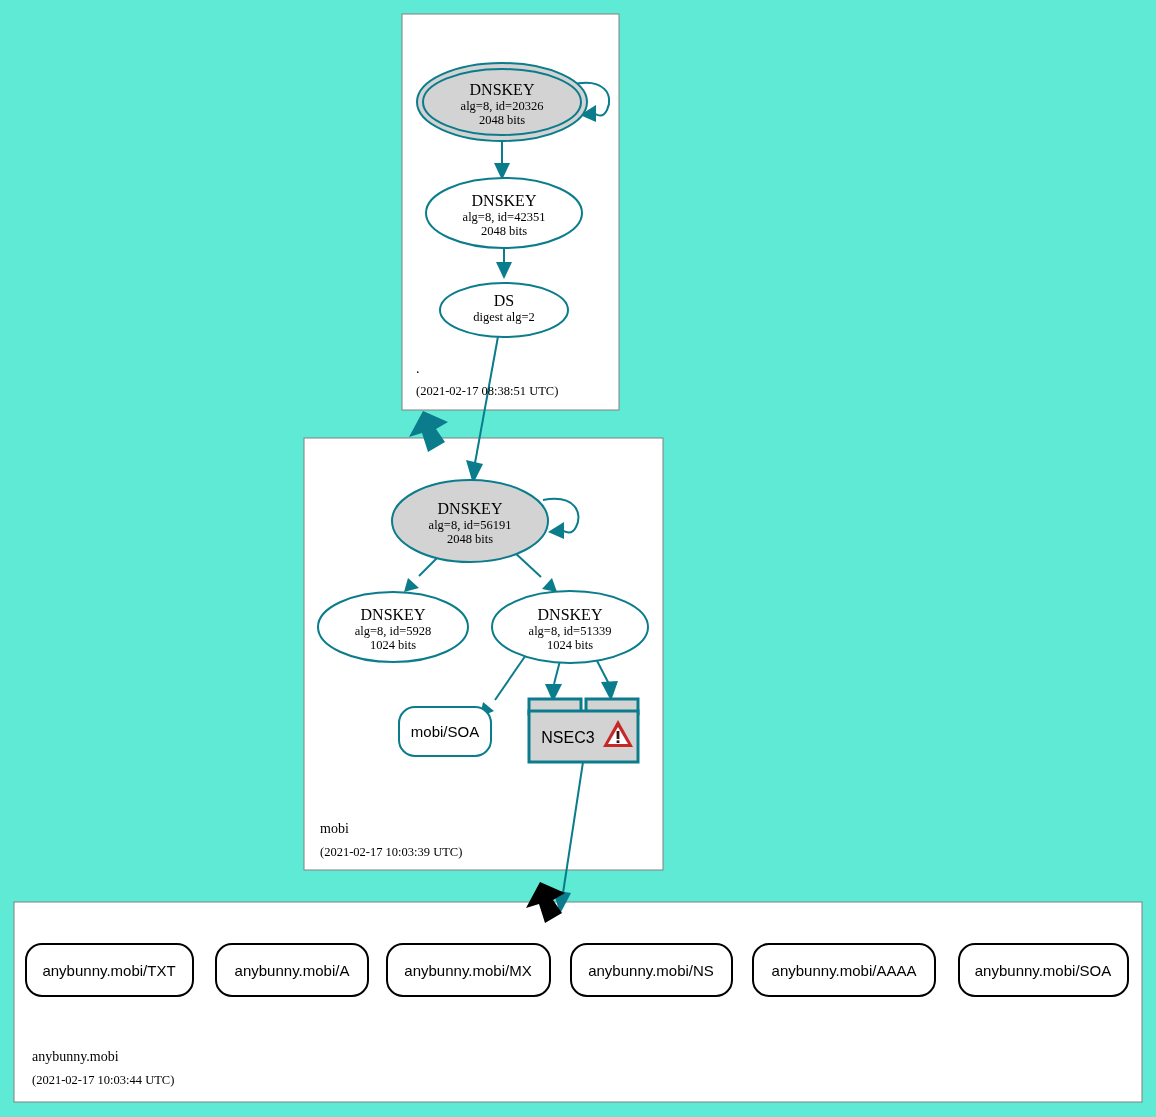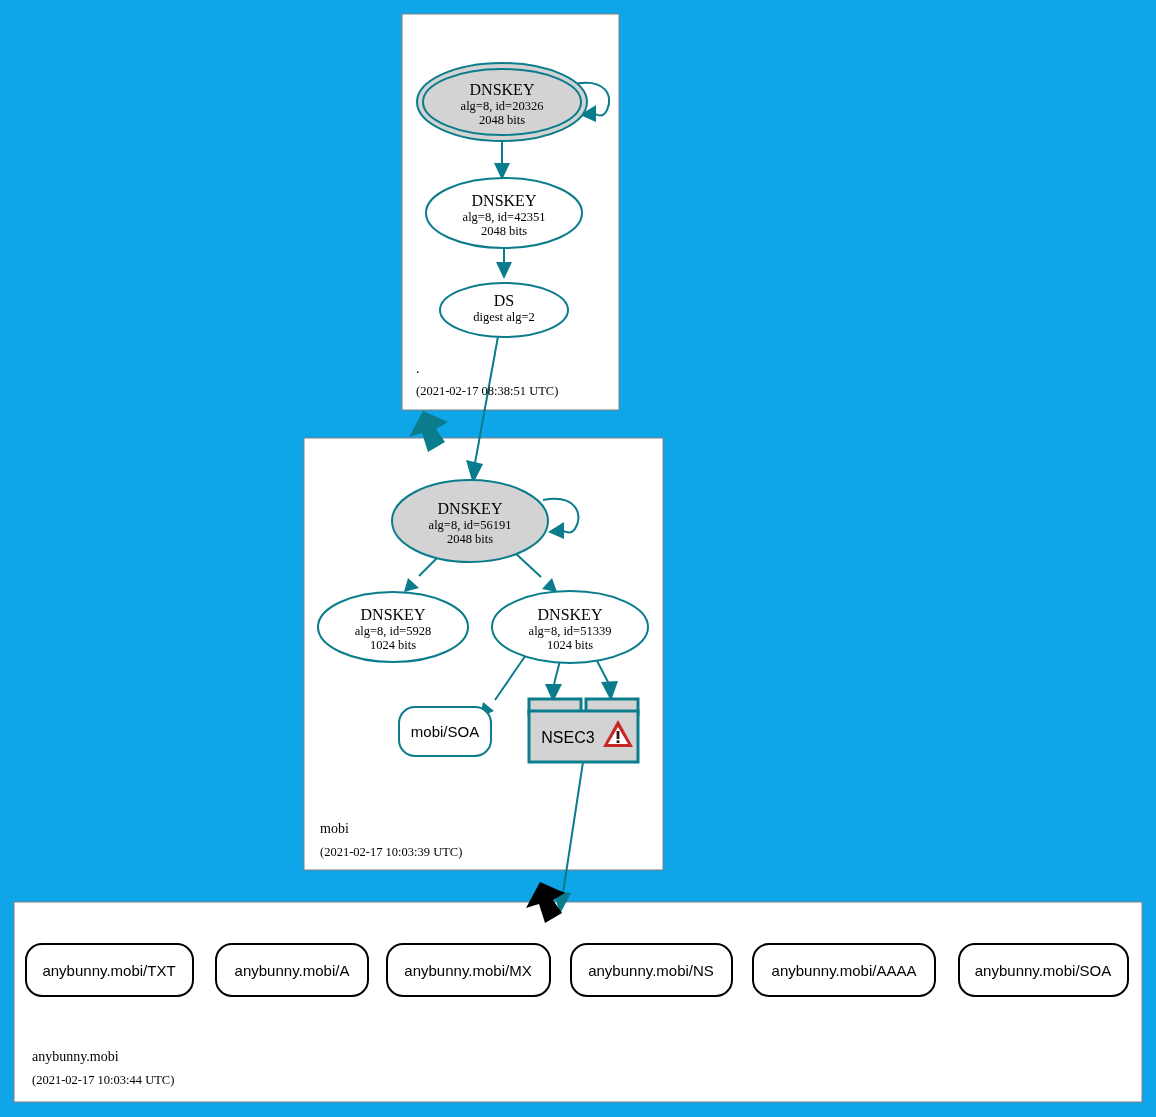--- a/index.html
+++ b/index.html
@@ -7,21 +7,21 @@
     padding: 0;
     background: #ffffff;
   }
   body {
     font-family: "Liberation Serif", "DejaVu Serif", serif;
   }
   #canvas {
     position: relative;
     width: 1156px;
     height: 1117px;
-    background: #0ea5e9;
+    background: #5eead4;
     overflow: hidden;
   }
   #graph-svg {
     position: absolute;
     left: 0;
     top: 0;
     width: 1156px;
     height: 1117px;
   }
   .zone-box {

